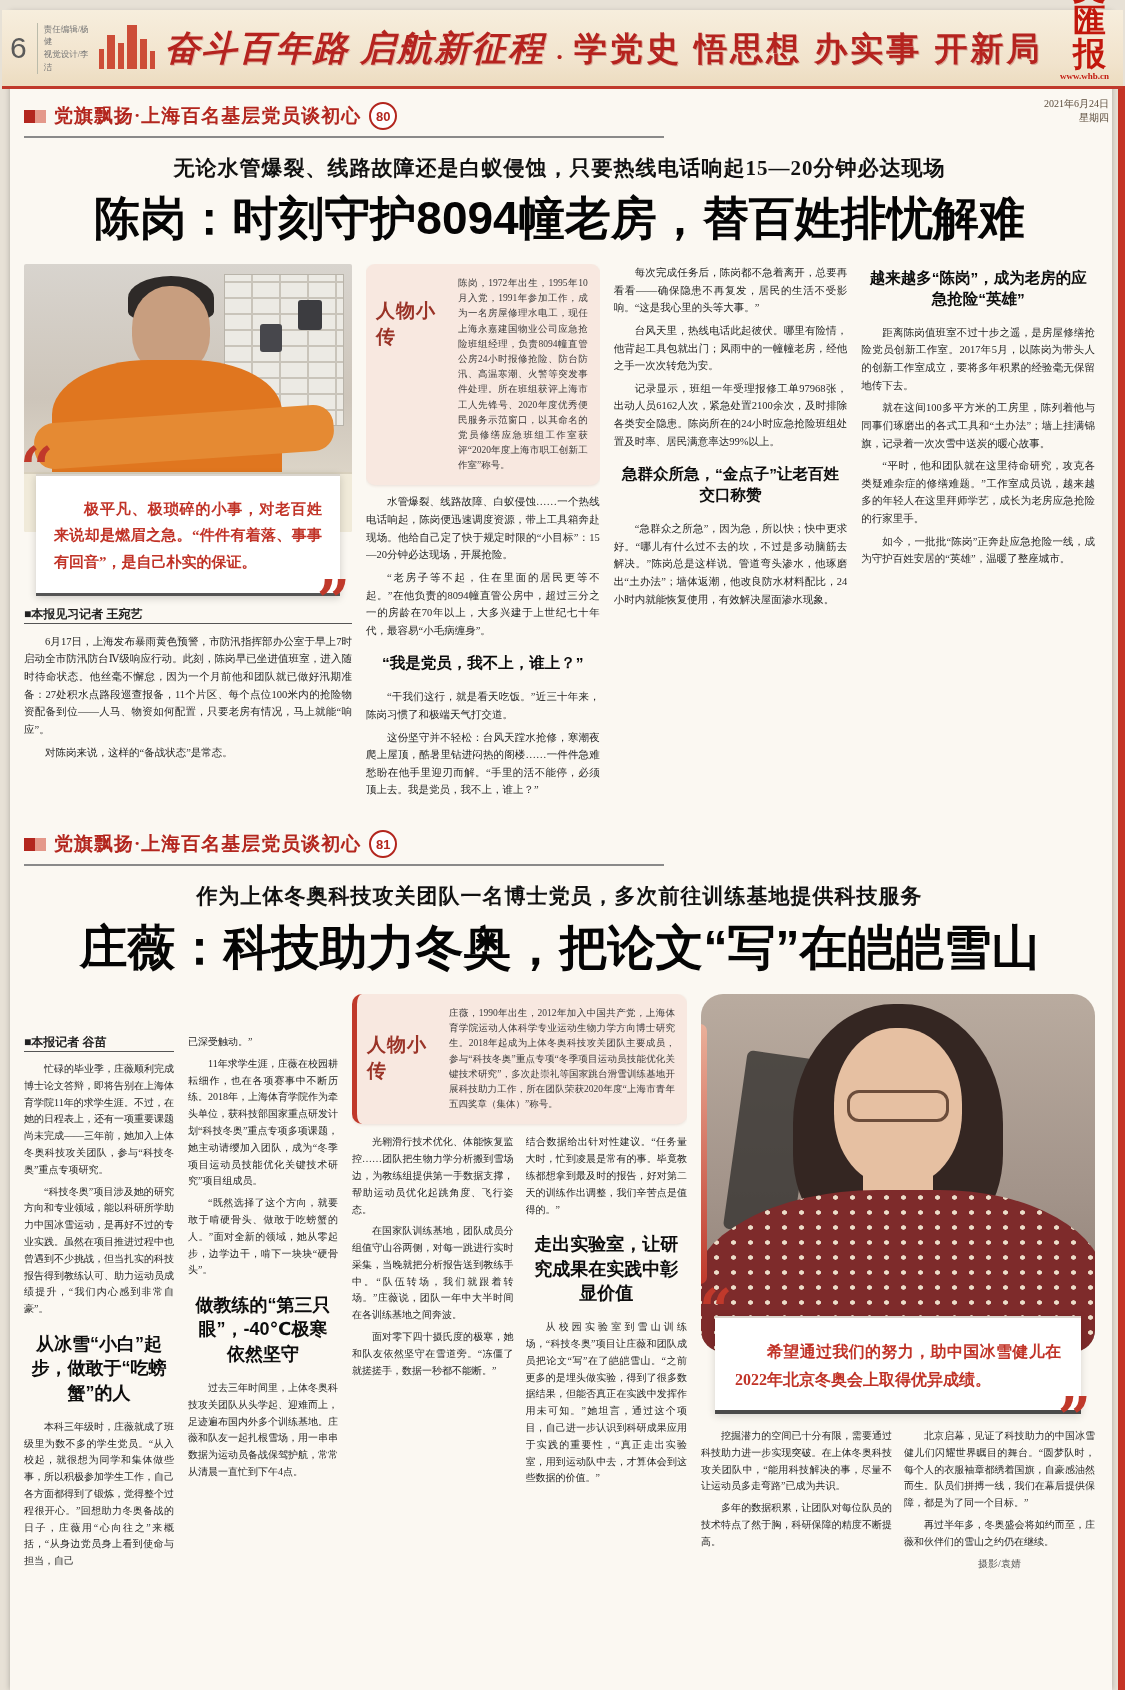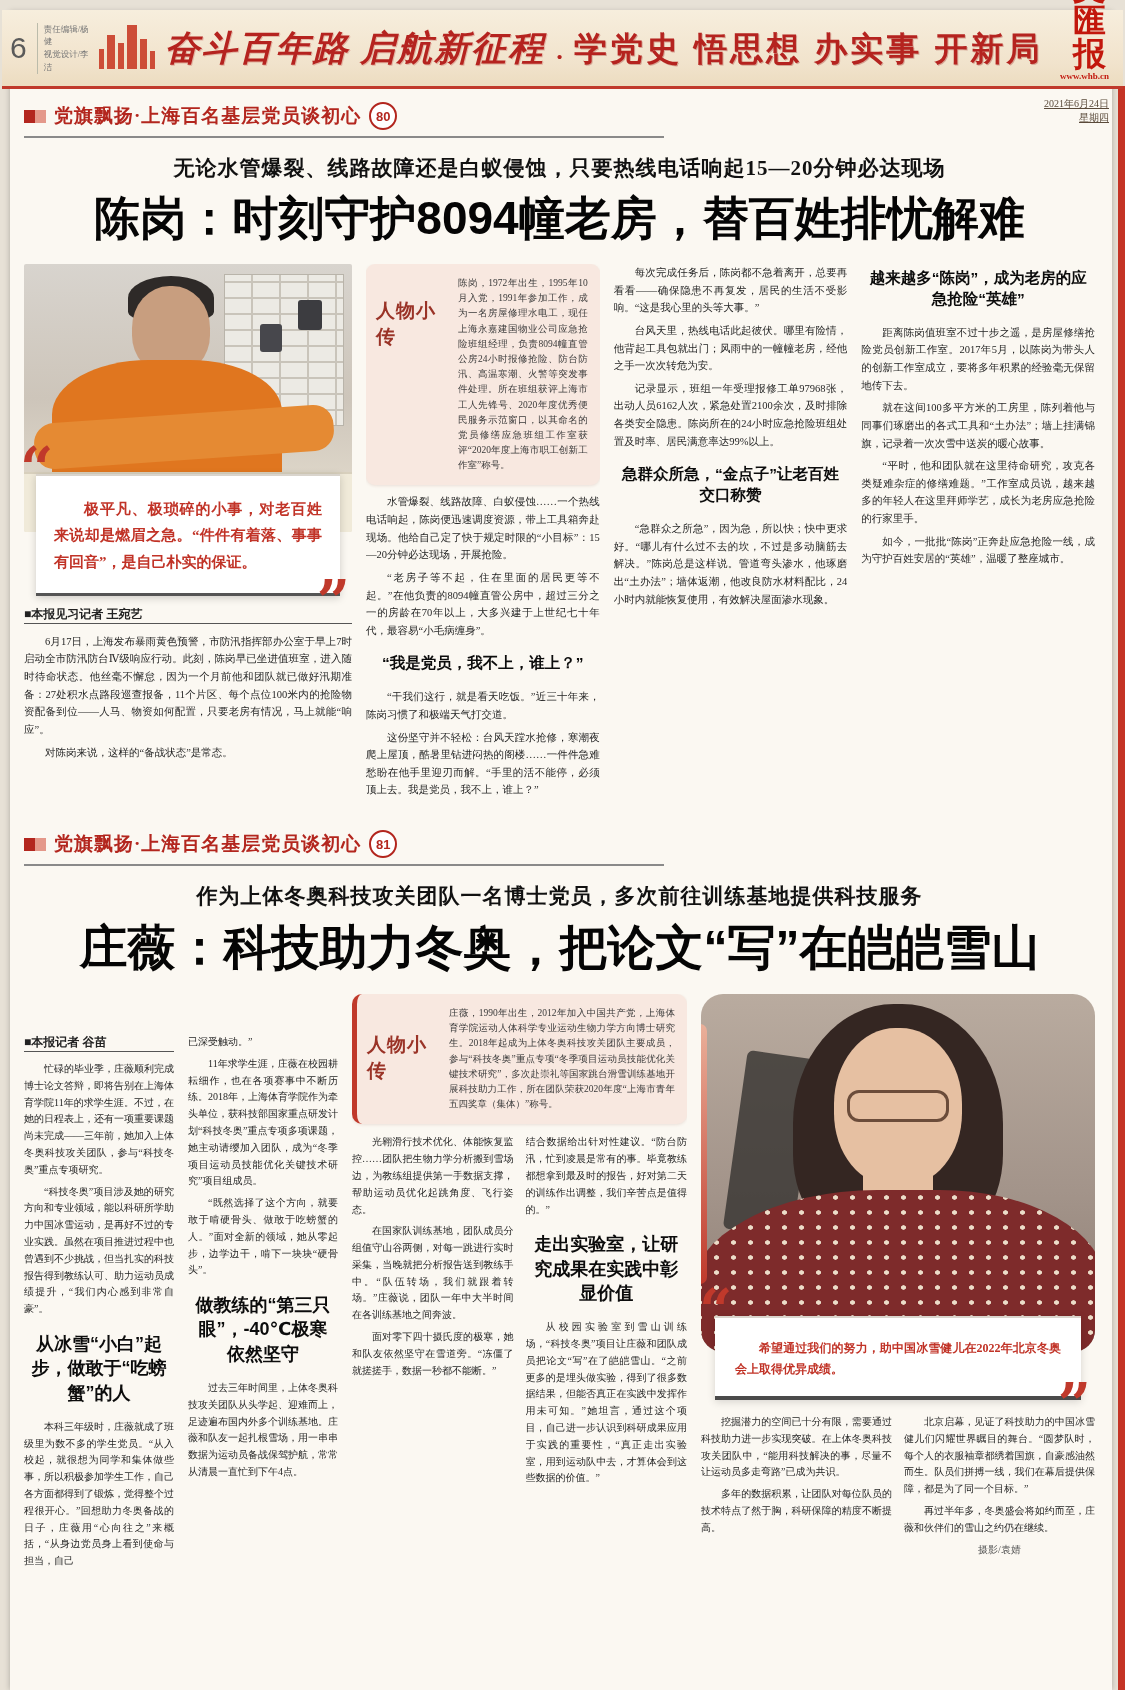--- a/index.html
+++ b/index.html
@@ -19,21 +19,21 @@
   .slogan .script{font-size:35px;font-weight:900;font-style:italic;color:#b5231f;
                   font-family:"Liberation Serif",serif;letter-spacing:2px;
                   text-shadow:1px 1px 0 rgba(181,35,31,.25);}
   .slogan .dot{color:#b5231f;font-size:26px;font-weight:bold;}
   .slogan .boldpart{font-size:33px;font-weight:900;color:#b5231f;
                     font-family:"Liberation Sans","DejaVu Sans",sans-serif;letter-spacing:3px;
                     text-shadow:1px 1px 0 rgba(150,20,15,.3);}
   .masthead{margin-left:auto;text-align:right;padding-right:14px;}
   .masthead .logo{font-size:33px;font-weight:900;color:#c2170c;letter-spacing:3px;line-height:1;}
   .masthead .site{font-size:9px;color:#c2170c;font-weight:bold;}
-  .masthead .date{font-size:10px;color:#5a4a3a;margin-top:16px;text-decoration:underline;}
+  .masthead .date{font-size:10px;color:#5a4a3a;margin-top:16px;}
   .rightbar{position:absolute;right:0;top:86px;bottom:0;width:7px;background:#c43325;}
   
   .article{position:absolute;left:24px;right:30px;}
   .section-row{display:flex;align-items:center;gap:8px;border-bottom:2px solid #8a8a8a;
                width:640px;padding-bottom:6px;}
   .section-bullet{width:22px;height:13px;background:#e4988a;position:relative;}
   .section-bullet::after{content:"";position:absolute;left:0;top:0;width:11px;height:13px;background:#b3261e;}
   .section-label{font-size:19px;font-weight:900;color:#b3261e;letter-spacing:1px;}
   .circle-num{display:inline-flex;align-items:center;justify-content:center;width:24px;height:24px;
               border:2px solid #b3261e;border-radius:50%;color:#b3261e;font-weight:bold;font-size:13px;
@@ -100,21 +100,21 @@
            background:#e6c0a2;border-radius:48% 48% 46% 46%;}
   .a2-glasses{position:absolute;left:50%;top:96px;transform:translateX(-50%);width:96px;height:26px;
               border:3px solid #6b4c3a;border-radius:12px;background:transparent;}
   .a2-blouse{position:absolute;left:-10px;right:-10px;bottom:-8px;height:170px;background:#7e2b2b;
              border-radius:45% 40% 0 0/60% 55% 0 0;
              background-image:radial-gradient(#ecdcc8 2.2px,transparent 2.8px);background-size:17px 15px;}
   .a2-neck{position:absolute;left:50%;bottom:118px;transform:translateX(-50%);width:70px;height:70px;
            background:#e6c0a2;}
   .a2-quote{position:relative;background:#fff;border-top:2px solid #d9d4cc;border-bottom:4px solid #4a4a4a;
             box-shadow:0 2px 8px rgba(0,0,0,.15);padding:20px 20px 16px;margin:-36px 14px 4px;z-index:3;}
-  .a2-quote .quote-text{font-size:12px;}
+  .a2-quote .quote-text{font-size:16px;}
 </style>
 </head>
 <body>
 
 <div class="page">
   <div class="paper"></div>
   <div class="rightbar"></div>
 
   <div class="banner">
     <div class="pagenum">6</div>
@@ -256,21 +256,21 @@
           <div class="profile-label">人物小传</div>
           <div class="profile-text">庄薇，1990年出生，2012年加入中国共产党，上海体育学院运动人体科学专业运动生物力学方向博士研究生。2018年起成为上体冬奥科技攻关团队主要成员，参与“科技冬奥”重点专项“冬季项目运动员技能优化关键技术研究”，多次赴崇礼等国家跳台滑雪训练基地开展科技助力工作，所在团队荣获2020年度“上海市青年五四奖章（集体）”称号。</div>
         </div>
         <div class="two-col">
           <div class="narrow bodytext">
             <p>光翱滑行技术优化、体能恢复监控……团队把生物力学分析搬到雪场边，为教练组提供第一手数据支撑，帮助运动员优化起跳角度、飞行姿态。</p>
             <p>在国家队训练基地，团队成员分组值守山谷两侧，对每一跳进行实时采集，当晚就把分析报告送到教练手中。“队伍转场，我们就跟着转场。”庄薇说，团队一年中大半时间在各训练基地之间奔波。</p>
             <p>面对零下四十摄氏度的极寒，她和队友依然坚守在雪道旁。“冻僵了就搓搓手，数据一秒都不能断。”</p>
           </div>
           <div class="narrow bodytext">
-            <p style="text-indent:0;">结合数据给出针对性建议。“防台防汛，忙到凌晨是常有的事。毕竟教练都想拿到最及时的报告，好对第二天的训练作出调整，我们辛苦点是值得的。”</p>
+            <p style="text-indent:0;">结合数据给出针对性建议。“任务量大时，忙到凌晨是常有的事。毕竟教练都想拿到最及时的报告，好对第二天的训练作出调整，我们辛苦点是值得的。”</p>
             <div class="subhead small">走出实验室，让研究成果在实践中彰显价值</div>
             <p>从校园实验室到雪山训练场，“科技冬奥”项目让庄薇和团队成员把论文“写”在了皑皑雪山。“之前更多的是埋头做实验，得到了很多数据结果，但能否真正在实践中发挥作用未可知。”她坦言，通过这个项目，自己进一步认识到科研成果应用于实践的重要性，“真正走出实验室，用到运动队中去，才算体会到这些数据的价值。”</p>
           </div>
         </div>
       </div>
 
       <div class="col" style="flex:1;display:flex;flex-direction:column;">
         <div class="a2-photo">
           <div class="a2-chair"></div>
           <div class="a2-hair"></div>

